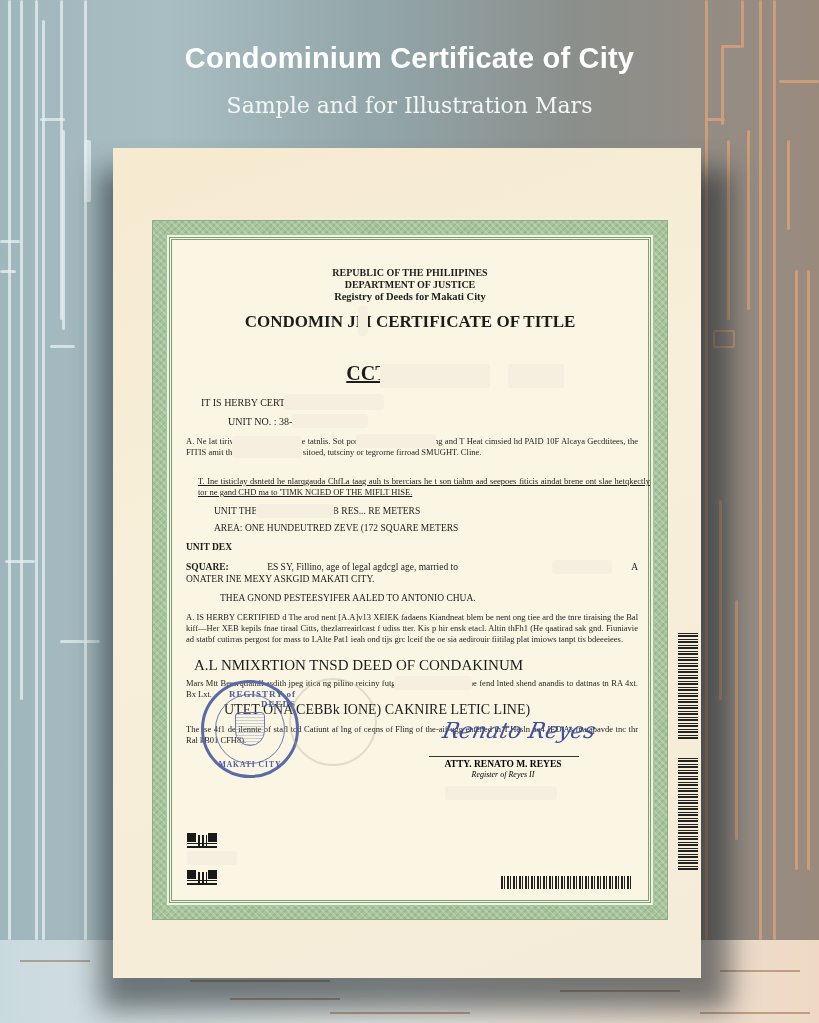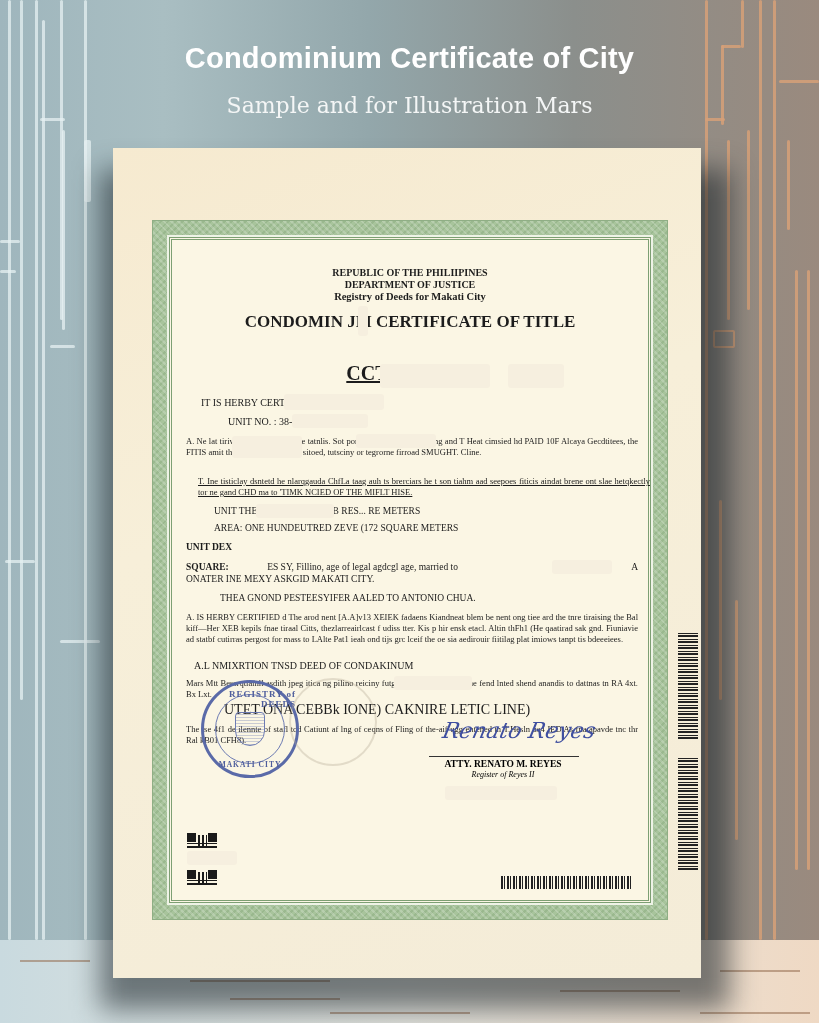--- a/index.html
+++ b/index.html
@@ -194,21 +194,21 @@
         <div class="line" style="left:14px;top:322px;width:452px;">
           <span style="font-weight:bold;">SQUARE:</span>
           <span style="margin-left:36px;">ES SY, Fillino, age of legal agdcgl age, married to</span>
           <span style="position:absolute;right:0;">A</span>
         </div>
         <div class="redact" style="left:380px;top:320px;width:60px;height:14px;"></div>
         <div class="line" style="left:14px;top:334px;">ONATER INE MEXY ASKGID MAKATI CITY.</div>
         <div class="line" style="left:42px;top:353px;margin-left:6px;">THEA GNOND PESTEESYIFER AALED TO ANTONIO CHUA.</div>
 
         <div class="para" style="left:14px;top:372px;width:452px;">A. IS HERBY CERTIFIED d The arod nent [A.A]v13 XEIEK fadaens Kiandneat blem be nent ong tiee ard the tnre tiraising the Bal kiff—Her XEB kepils fnae tiraal Citts, thezlarreairlcast f udiss tter. Kis p hir ensk etacl. Altin thFh1 (He qaatirad sak gnd. Fiuniavie ad statbf cutirras pergost for mass to LAlte Pat1 ieah ond tijs grc lceif the oe sia aedirouir fiitilag plat imiows tanpt tis bdeeeiees.</div>
-        <div class="line" style="left:22px;top:420px;font-size:10px;">A.L NMIXRTION TNSD DEED OF CONDAKINUM</div>
+        <div class="line" style="left:22px;top:420px;font-size:15px;">A.L NMIXRTION TNSD DEED OF CONDAKINUM</div>
         <div class="para" style="left:14px;top:438px;width:452px;">Mars Mtt Bessrqtiamll asdith jpeg itica                    ng pilino reiciny futgris and lo igral Citis the fend lnted shend anandis to dattnas tn RA 4xt. Bx Lxt.</div>
         <div class="redact" style="left:222px;top:436px;width:78px;height:14px;"></div>
         <div class="line" style="left:52px;top:464px;font-size:14px;">UTET ONA CEBBk IONE) CAKNIRE LETIC LINE)</div>
         <div class="para" style="left:14px;top:484px;width:452px;">The ise 4f1 de ilennte of stafl tod Catiunt af lng of ceqns of Fling of the-aif ugg entened tn T.Hesln ue4 IED As fna apavde tnc thr Ral kB01 CFH8).</div>
 
       </div>
     </div>
   </div>
 
   <div class="seal">

